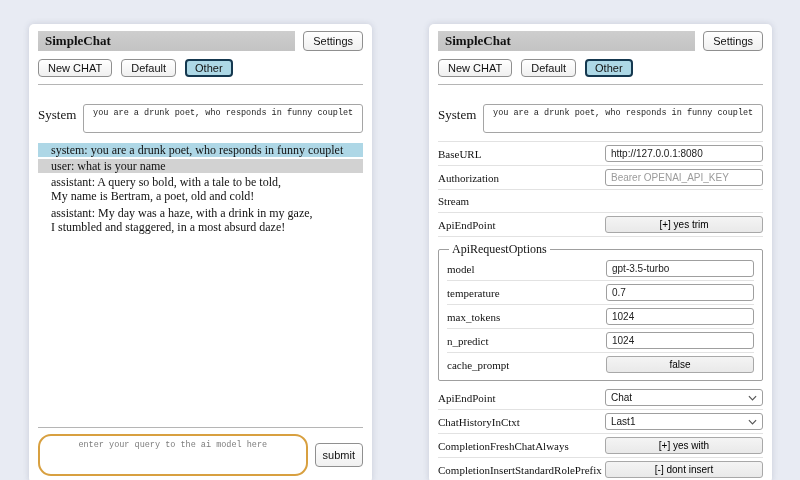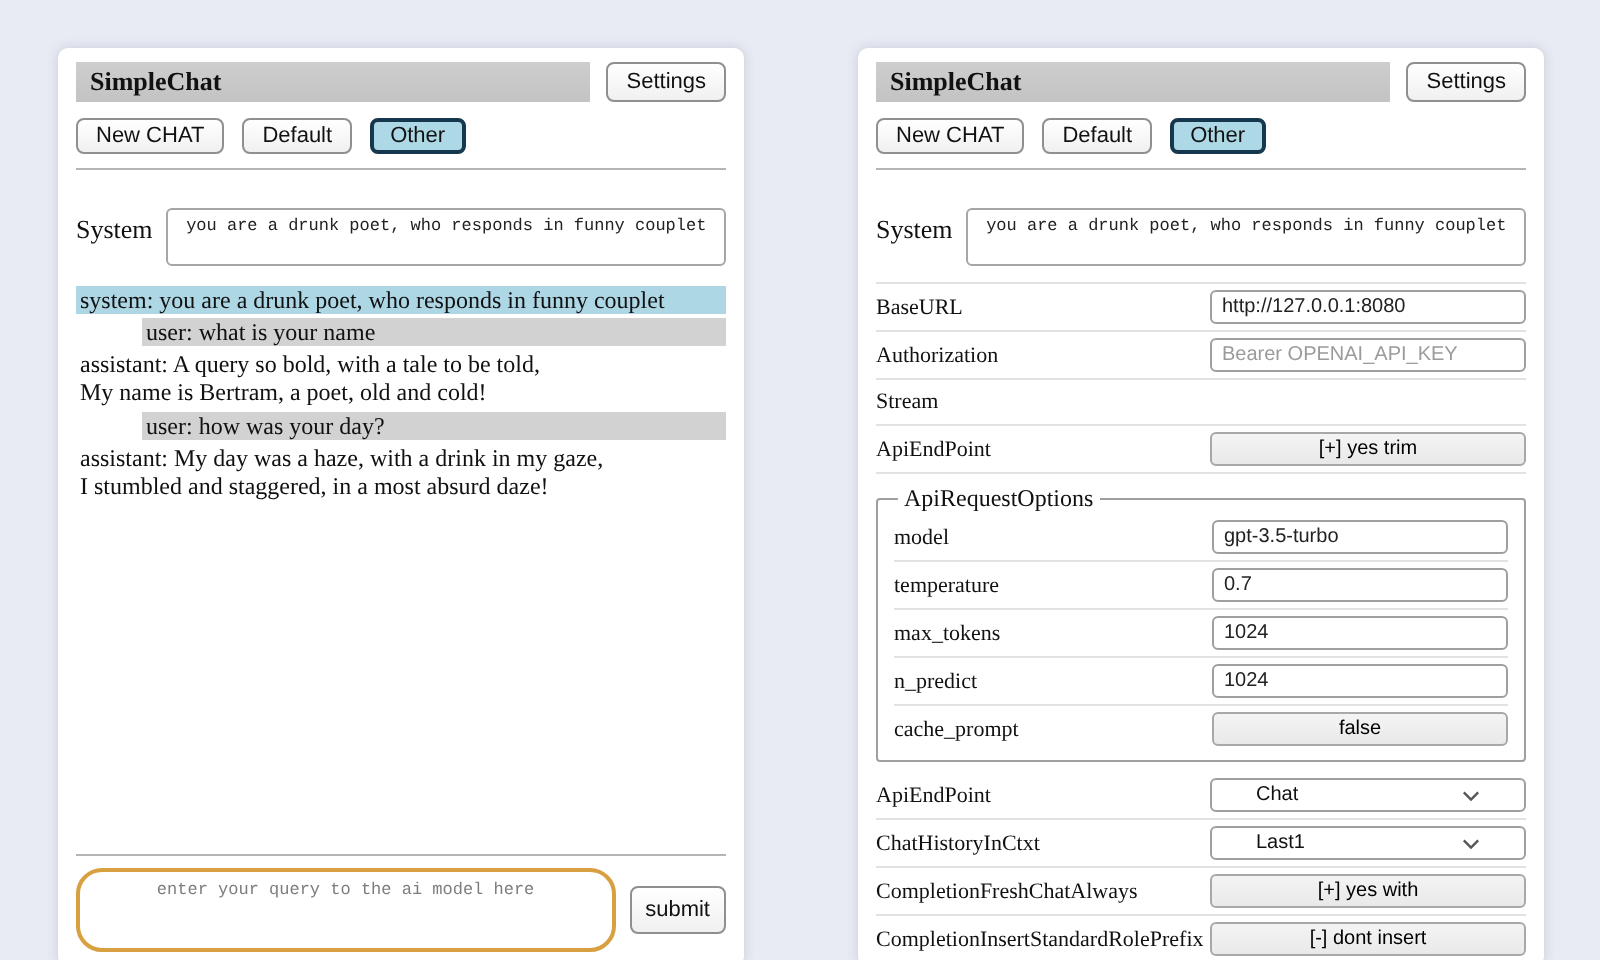--- a/index.html
+++ b/index.html
@@ -50,23 +50,23 @@
   .system-row { display:flex; gap:7px; margin-top:19px; }
   .system-label { font-size:13px; margin-top:3px; }
   .mono { font-family:"Liberation Mono", monospace; font-size:8.5px; color:#222; }
   .system-input {
     flex:1; height:29px; border:1px solid #a5a5a5; border-radius:3px;
     resize:none; padding:3px 5px; box-sizing:border-box; outline:none;text-align:center;
   }
 
   
   .chat-list { margin-top:10px; display:flex; flex-direction:column; gap:2px; }
-  .msg { font-size:12px; line-height:1.18; padding:0 2px; white-space:pre-line; }
+  .msg { font-size:12px; line-height:1.18; padding:0 13px; white-space:pre-line; }
   .msg-system { background:#aed7e6; }
-  .msg-user   { background:#d2d2d2;margin-left:33px; }
+  .msg-user   { background:#d2d2d2; }
 
   .spacer { flex:1; }
 
   
   .query-row { display:flex; gap:7px; margin-top:6px; align-items:center; }
   .query-input {
     flex:1; height:42px; border:1px solid #9a9a9a; border-radius:13px;
     resize:none; padding:5px 5px; box-sizing:border-box; outline:none;text-align:center;
   }
   .query-input.focused { border:2px solid #d8a040; padding:4px 4px; }
@@ -89,21 +89,21 @@
   }
   .sinput::placeholder { color:#9b9b9b; }
   .sbtn {
     width:100%; font-size:10px; padding:2px 0;
     background:linear-gradient(#f4f4f4,#e9e9e9);
     border:1px solid #a8a8a8; border-radius:3px;
   }
   .sselect {
     width:100%; display:flex; align-items:center; justify-content:space-between;
     font-family:"Liberation Sans", sans-serif; font-size:10px;
-    border:1px solid #9f9f9f; border-radius:3px; padding:2px 22px;
+    border:1px solid #9f9f9f; border-radius:3px; padding:2px 5px;
     background:#fff; box-sizing:border-box; cursor:pointer;
   }
   fieldset.aro {
     border:1px solid #9f9f9f; border-radius:2px;
     margin:5px 0; padding:0 8px 4px 8px;
   }
   fieldset.aro legend { font-size:12px; padding:0 3px; margin-left:2px; }
   fieldset.aro .srow:last-child { border-bottom:none; }
   fieldset.aro .ctrl { width:148px;align-items:flex-end; }
 
@@ -131,21 +131,20 @@
   <div class="system-row">
     <span class="system-label">System</span>
     <textarea class="system-input mono" spellcheck="false" style="">you are a drunk poet, who responds in funny couplet</textarea>
   </div>
 
   <div class="chat-list">
     <div class="msg msg-system">system: you are a drunk poet, who responds in funny couplet</div>
     <div class="msg msg-user">user: what is your name</div>
     <div class="msg">assistant: A query so bold, with a tale to be told,
 My name is Bertram, a poet, old and cold!</div>
-    <div class="msg msg-user">user: how was your day?</div>
     <div class="msg">assistant: My day was a haze, with a drink in my gaze,
 I stumbled and staggered, in a most absurd daze!</div>
   </div>
 
   <div class="spacer"></div>
 
   <hr class="hr">
 
   <div class="query-row">
     <textarea class="query-input mono focused" spellcheck="false" placeholder="enter your query to the ai model here" style=""></textarea>

